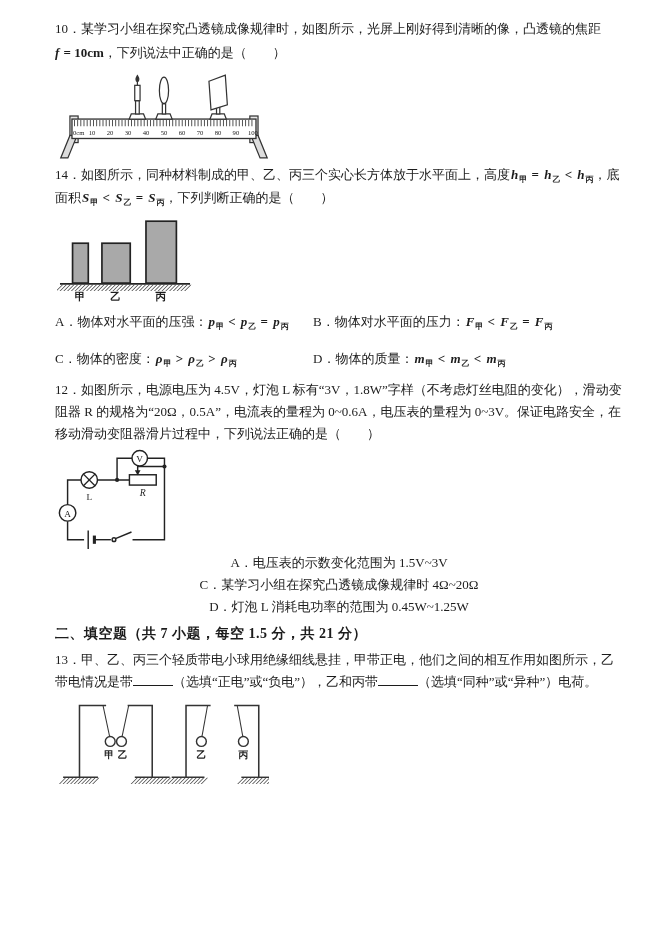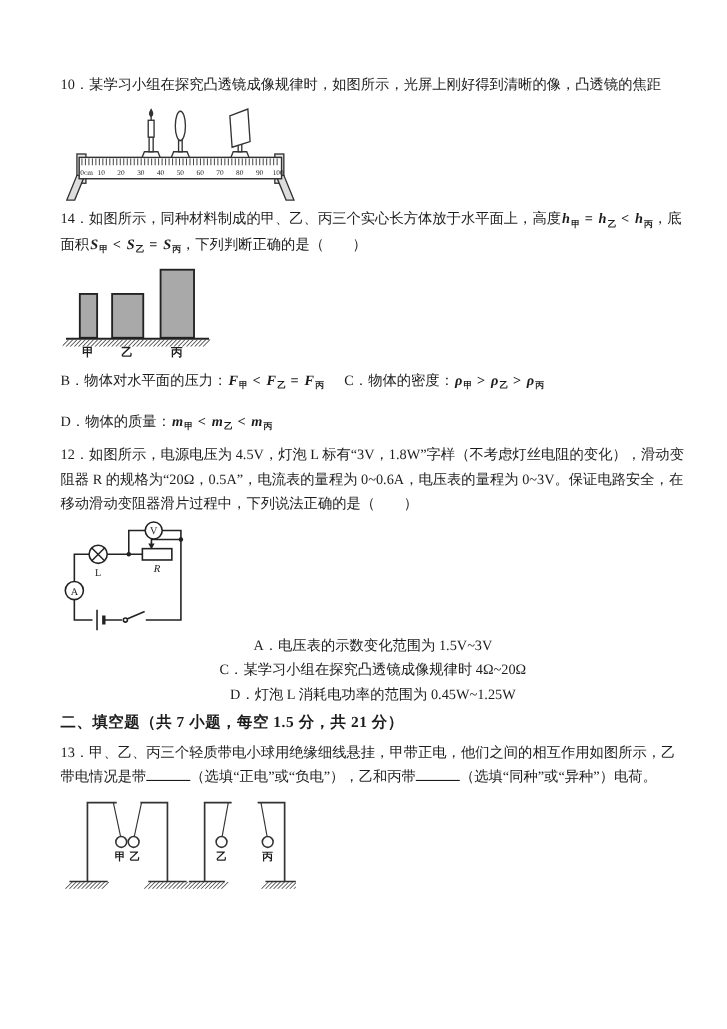--- a/index.html
+++ b/index.html
@@ -2,21 +2,21 @@
 <html><head>
 <meta charset="utf-8">
 <style>
   * { margin:0; padding:0; box-sizing:border-box; }
   html,body { background:#ffffff; }
   body {
     width:661px; height:935px; overflow:hidden;
     font-family:"Liberation Serif","DejaVu Serif",serif;
     color:#1c1c1c; font-size:13px; line-height:1.7;
   }
-  .page { padding:42px 38px 0 55px;margin-top:24px; }
+  .page { padding:18px 38px 0 55px; }
   .qtext { margin-bottom:2px; }
   .opts-2col { display:grid; grid-template-columns:192px auto; column-gap:16px; row-gap:0px; margin:2px 0 10px 0; }
   .opts-2col-wide { display:grid; grid-template-columns:242px auto; column-gap:16px; row-gap:14px; margin:8px 0 8px 0; }
   .opts-list div { line-height:1.7;text-align:center; }
   .fig { display:block; }
   .fig-bench { margin:6px 0 2px 4px; }
   .fig-blocks { margin:8px 0 2px 2px; }
   .fig-circuit { margin:4px 0 2px -6px; }
   .fig-balls { margin:2px 0 0 4px; }
   .bold-math { font-weight:bold; }
@@ -29,20 +29,21 @@
   svg text { font-family:"Liberation Serif","DejaVu Serif",serif; fill:#1c1c1c; }
   svg .it { font-style:italic; }
 </style>
 </head>
 <body>
 
 <div class="page">
 
   <div>
     <p class="qtext">10．某学习小组在探究凸透镜成像规律时，如图所示，光屏上刚好得到清晰的像，凸透镜的焦距</p>
+    <p class="qtext"><span class="bold-math"><i>f</i><span> = 10cm</span></span><span>，下列说法中正确的是（　　）</span></p>
 
     <svg class="fig fig-bench" width="212" height="92" viewBox="0 0 206 90">
 
       <g>
         <rect x="10" y="45" width="8" height="26" fill="#e8e8e8" stroke="#333" stroke-width="1.2"></rect>
         <polygon points="10,64 17,64 8,86 1,86" fill="#ddd" stroke="#333" stroke-width="1.2"></polygon>
       </g>
       <g>
         <rect x="186" y="45" width="8" height="26" fill="#e8e8e8" stroke="#333" stroke-width="1.2"></rect>
         <polygon points="187,64 194,64 203,86 196,86" fill="#ddd" stroke="#333" stroke-width="1.2"></polygon>
@@ -105,20 +106,21 @@
         <g transform="translate(4,64.5) skewX(-45)">
             <line x1="0" y1="3" x2="126" y2="3" stroke="#444" stroke-width="6" stroke-dasharray="1 2.6"></line>
           </g>
       </g>
       <text x="21" y="79" font-size="10" font-weight="bold" text-anchor="middle">甲</text>
       <text x="55" y="79" font-size="10" font-weight="bold" text-anchor="middle">乙</text>
       <text x="98" y="79" font-size="10" font-weight="bold" text-anchor="middle">丙</text>
     </svg>
 
     <div class="opts-2col-wide">
+      <div><span>A．物体对水平面的压强：</span><span class="formula"><i>p</i><sub>甲</sub><span> &lt; </span><i>p</i><sub>乙</sub><span> = </span><i>p</i><sub>丙</sub></span></div>
       <div><span>B．物体对水平面的压力：</span><span class="formula"><i>F</i><sub>甲</sub><span> &lt; </span><i>F</i><sub>乙</sub><span> = </span><i>F</i><sub>丙</sub></span></div>
       <div><span>C．物体的密度：</span><span class="formula"><i>ρ</i><sub>甲</sub><span> &gt; </span><i>ρ</i><sub>乙</sub><span> &gt; </span><i>ρ</i><sub>丙</sub></span></div>
       <div><span>D．物体的质量：</span><span class="formula"><i>m</i><sub>甲</sub><span> &lt; </span><i>m</i><sub>乙</sub><span> &lt; </span><i>m</i><sub>丙</sub></span></div>
     </div>
   </div>
 
   <div>
     <p class="qtext">12．如图所示，电源电压为 4.5V，灯泡 L 标有“3V，1.8W”字样（不考虑灯丝电阻的变化），滑动变阻器 R 的规格为“20Ω，0.5A”，电流表的量程为 0~0.6A，电压表的量程为 0~3V。保证电路安全，在移动滑动变阻器滑片过程中，下列说法正确的是（　　）</p>
 
     <svg class="fig fig-circuit" width="132" height="101" viewBox="0 0 128 98">

